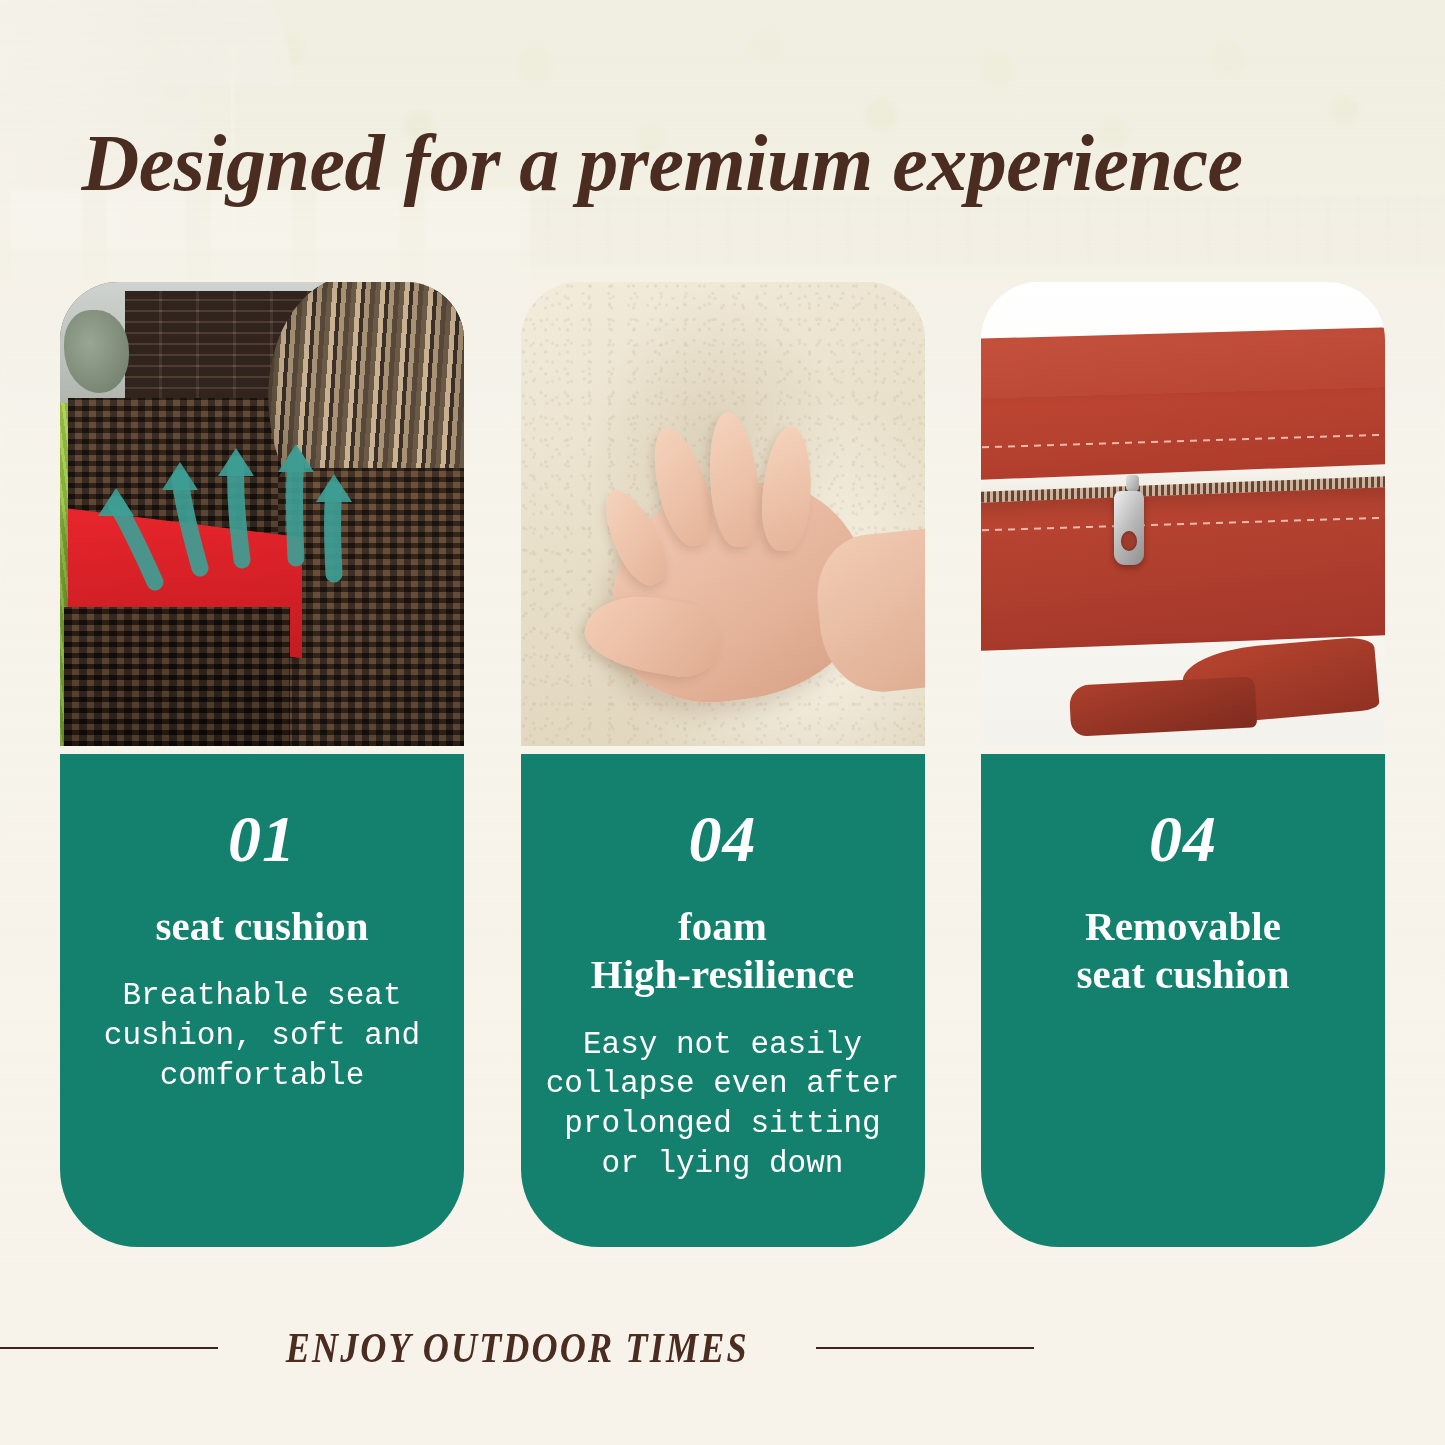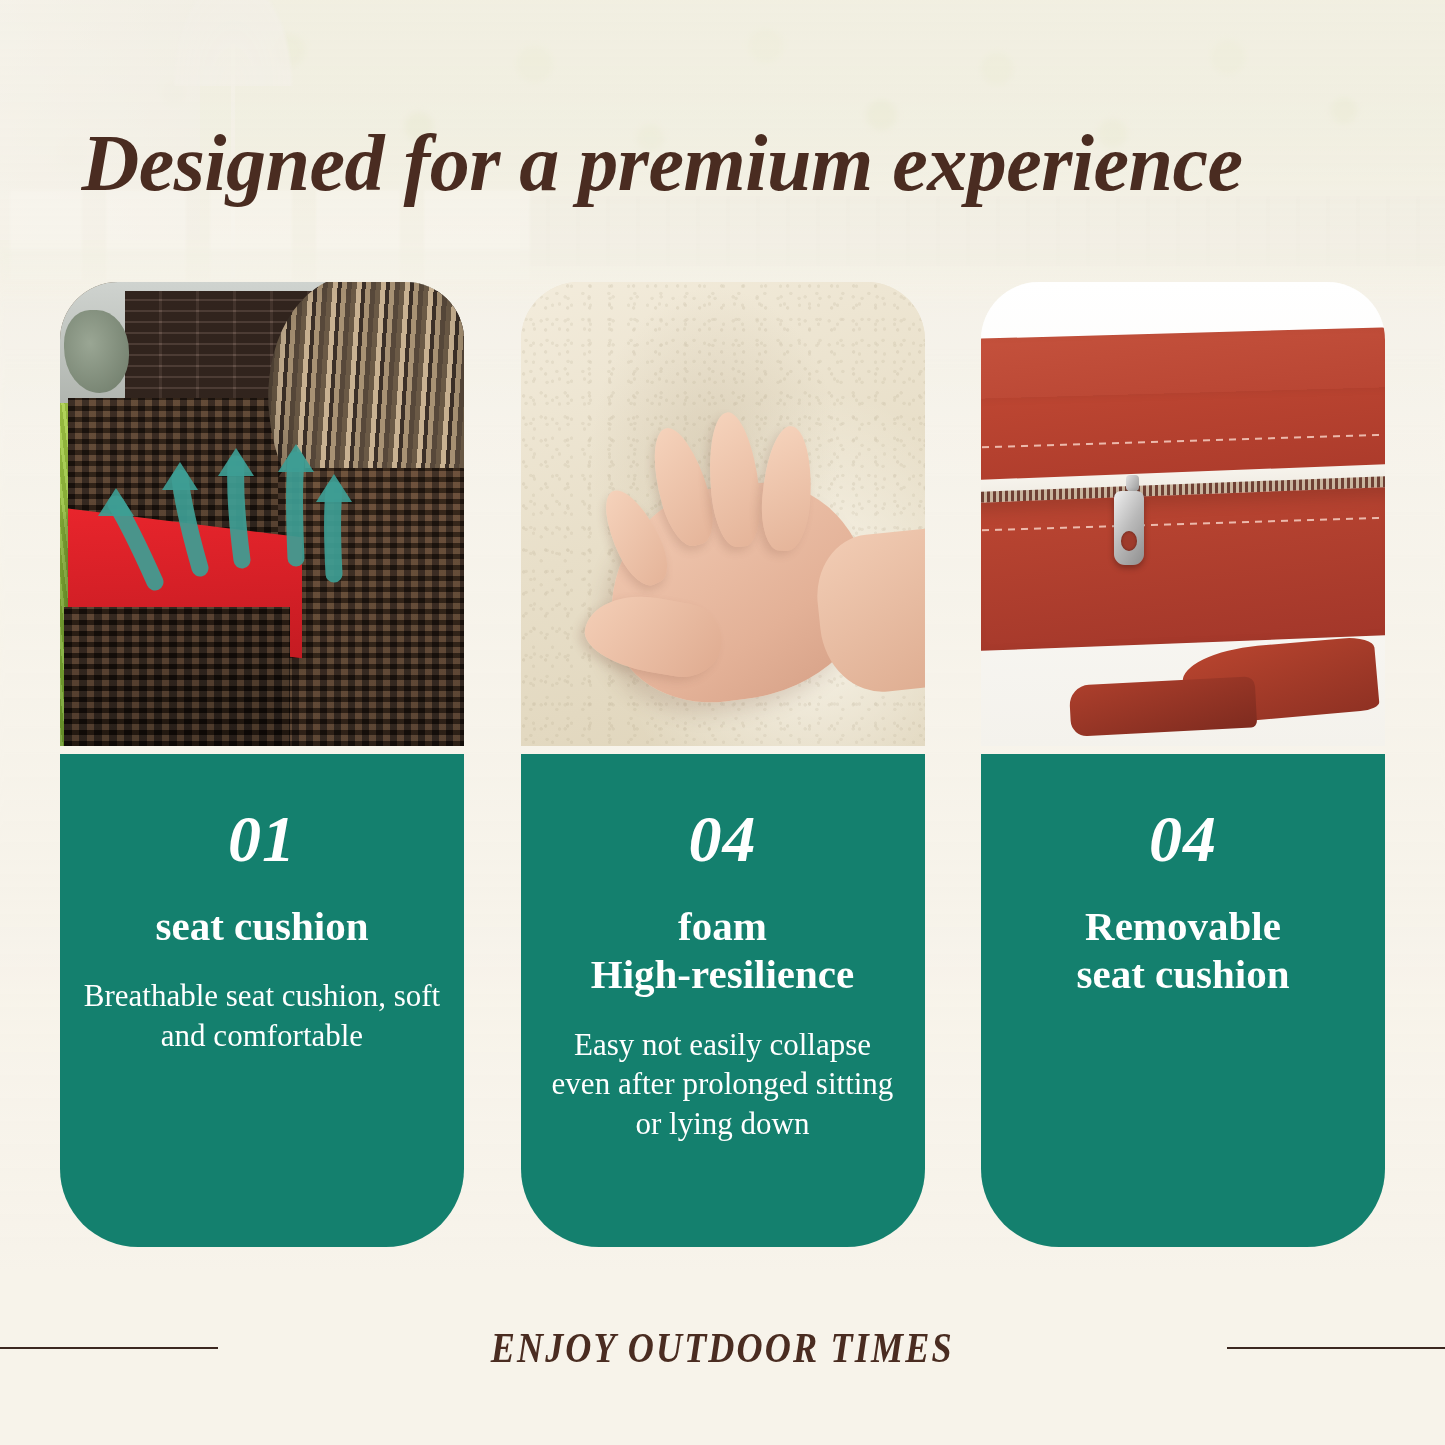--- a/index.html
+++ b/index.html
@@ -296,30 +296,30 @@
   }
   .ctitle {
     margin-top:30px;
     font-family:"Liberation Serif", serif;
     font-weight:700;
     font-size:41px;
     line-height:1.18;
   }
   .cdesc {
     margin-top:26px;
-    font-family:Liberation Serif, serif;
+    font-family:Liberation Mono, monospace;
     font-weight:400;
     font-size:31px;
     line-height:1.28;
   }
 
   
   .footer {
     position:absolute; left:0; top:1312px; width:1445px; height:72px;
-    display:flex; align-items:center; justify-content:space-between; gap:30px;
+    display:flex; align-items:center; justify-content:flex-start; gap:30px;
     z-index:5;
   }
   .rule { width:218px; height:2px; background:#3B2720; }
   .ftext {
     font-family:"Liberation Serif", serif;
     font-style:italic; font-weight:700;
     font-size:42px;
     letter-spacing:2.5px;
     color:#4A2C21;
     white-space:nowrap;

